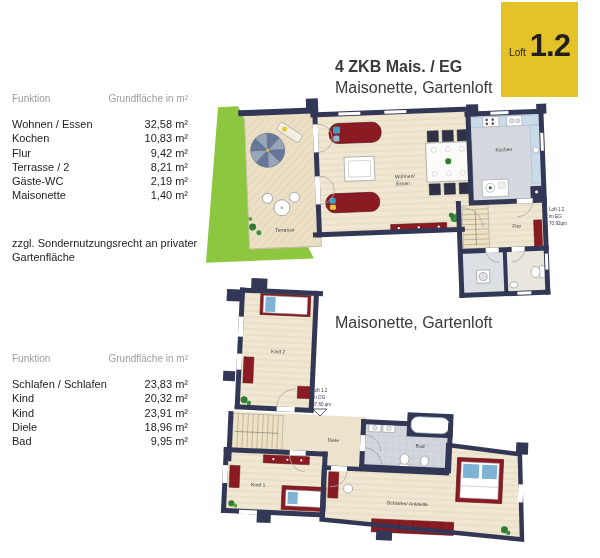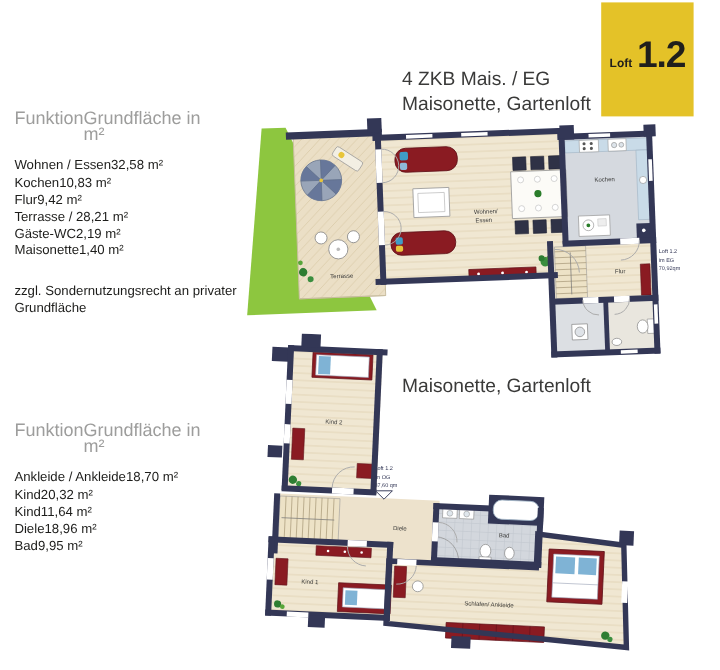--- a/index.html
+++ b/index.html
@@ -2,41 +2,41 @@
 <html><head>
 <meta charset="utf-8">
 <style>
   html,body{margin:0;padding:0;background:#fff;}
   .page{position:relative;width:600px;height:558px;background:#ffffff;overflow:hidden;
         font-family:"Liberation Sans",sans-serif;color:#1d1d1b;}
 
   
   .areas-table{position:absolute;left:12px;width:176px;font-size:11px;line-height:14.2px;}
   .areas-table .thead{display:flex;justify-content:space-between;color:#9d9d9c;
-        font-size:15px;margin-bottom:11px;}
-  .trow{display:flex;justify-content:flex-start;}
+        font-size:10px;margin-bottom:11px;}
+  .trow{display:flex;justify-content:space-between;}
   .tl{white-space:nowrap;}
   .tv{text-align:right;white-space:nowrap;}
   #table-eg{top:92px;}
   #table-og{top:352px;}
 
   .note{position:absolute;left:12px;top:236px;width:205px;font-size:11px;line-height:14px;}
 
   
   .fp-title{position:absolute;left:335px;color:#3a3a39;z-index:5;}
-  .fp-title .t1{font-size:16px;font-weight:normal;line-height:21px;}
+  .fp-title .t1{font-size:16px;font-weight:bold;line-height:21px;}
   .fp-title .t2{font-size:16px;line-height:21px;text-align:right;}
   #title-eg{top:56px;}
   #title-og{top:312px;}
 
   
   .badge{position:absolute;left:501px;top:2px;width:77px;height:95px;background:#e4c228;
          display:flex;align-items:center;justify-content:center;z-index:6;}
   .badge-inner{display:flex;align-items:baseline;gap:4px;color:#201f1c;transform:translateY(-4px);}
-  .badge-loft{font-size:10px;font-weight:bold;}
+  .badge-loft{font-size:10px;font-weight:normal;}
   .badge-num{font-size:31px;font-weight:bold;letter-spacing:-1px;}
 
   svg.plan{position:absolute;}
   #eg-plan{left:192px;top:92px;}
   #og-plan{left:200px;top:278px;}
   text{font-family:"Liberation Sans",sans-serif;}
   .rlabel{font-size:5px;fill:#3a3a39;}
   .ann{font-size:4.6px;fill:#333756;}
 </style>
 </head>
@@ -68,38 +68,38 @@
     <div class="trow">
         <span class="tl">Gäste-WC</span>
         <span class="tv">2,19 m²</span>
       </div>
     <div class="trow">
         <span class="tl">Maisonette</span>
         <span class="tv">1,40 m²</span>
       </div>
   </div>
 
-  <div class="note">zzgl. Sondernutzungsrecht an privater Grundfläche</div>
+  <div class="note">zzgl. Sondernutzungsrecht an privater Gartenfläche</div>
 
   <div class="areas-table" id="table-og">
     <div class="thead">
       <span>Funktion</span>
       <span>Grundfläche in m²</span>
     </div>
     <div class="trow">
-        <span class="tl">Ankleide / Ankleide</span>
-        <span class="tv">18,70 m²</span>
+        <span class="tl">Schlafen / Schlafen</span>
+        <span class="tv">23,83 m²</span>
       </div>
     <div class="trow">
         <span class="tl">Kind</span>
         <span class="tv">20,32 m²</span>
       </div>
     <div class="trow">
         <span class="tl">Kind</span>
-        <span class="tv">11,64 m²</span>
+        <span class="tv">23,91 m²</span>
       </div>
     <div class="trow">
         <span class="tl">Diele</span>
         <span class="tv">18,96 m²</span>
       </div>
     <div class="trow">
         <span class="tl">Bad</span>
         <span class="tv">9,95 m²</span>
       </div>
   </div>

